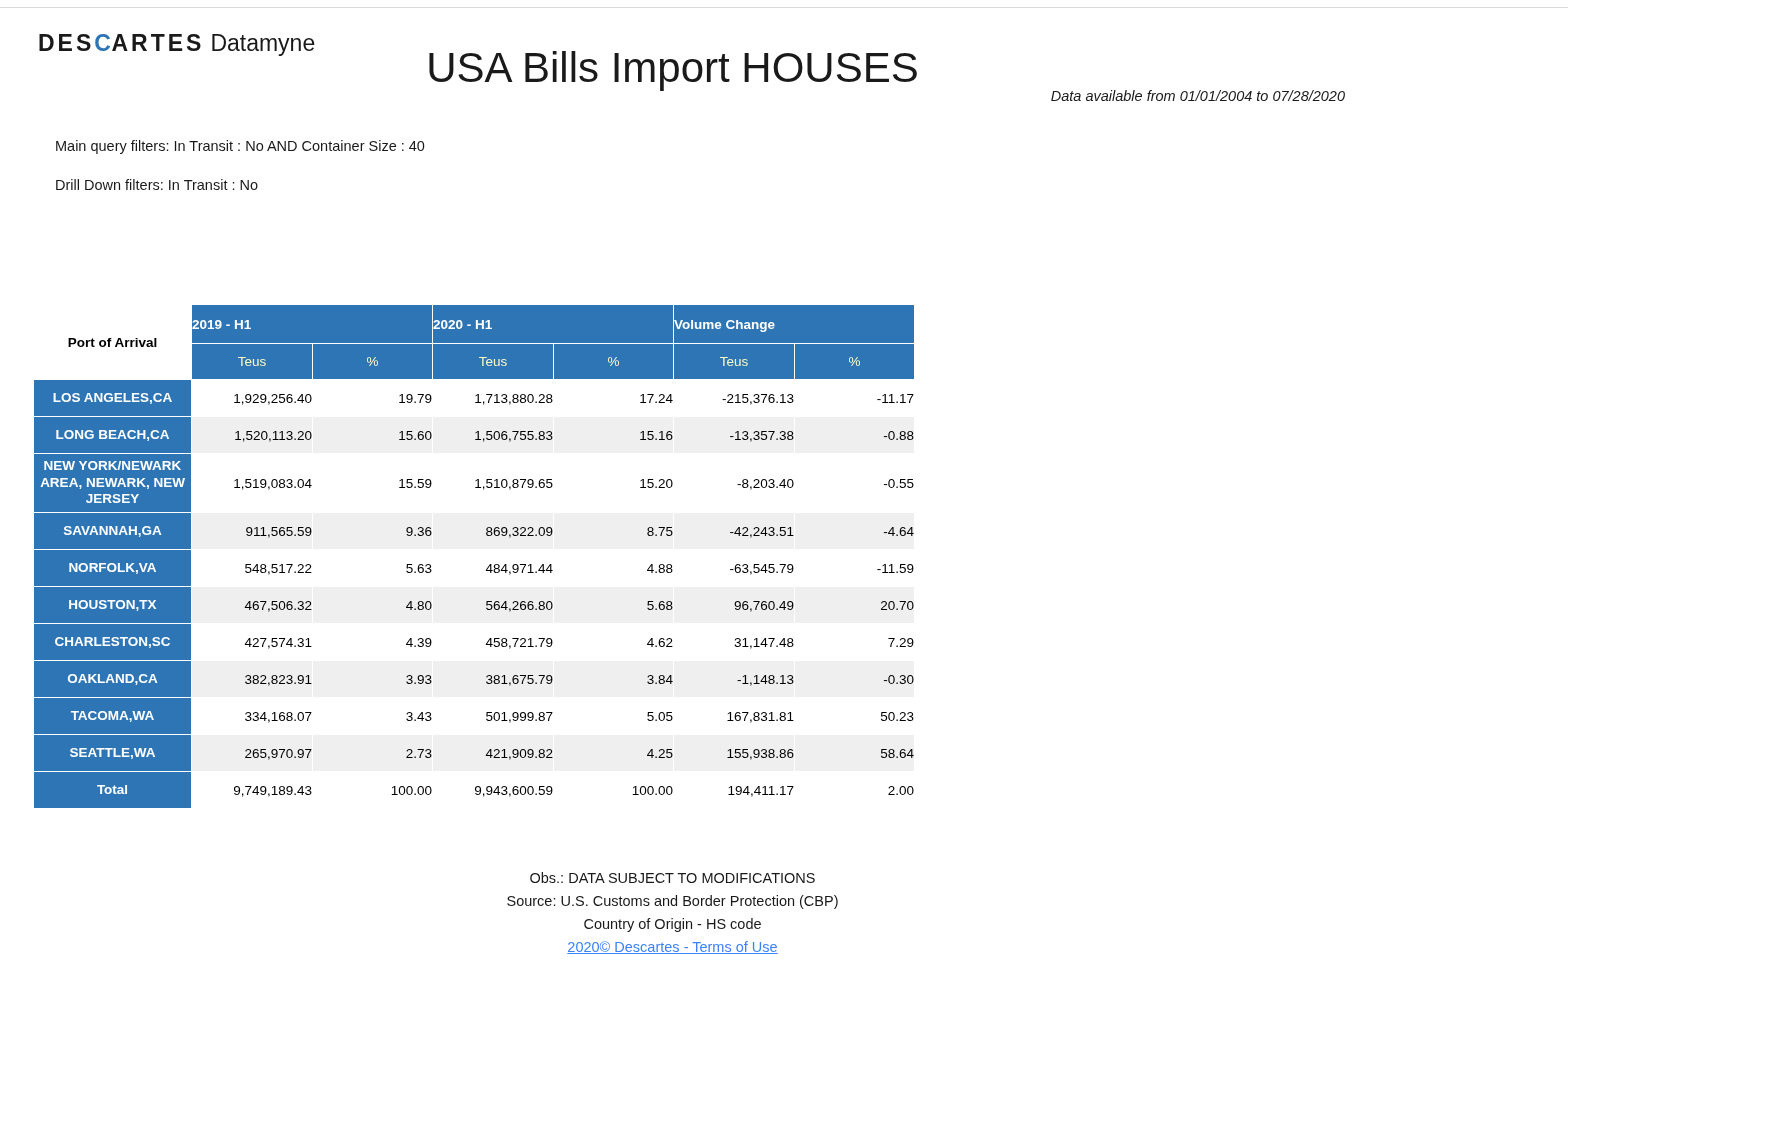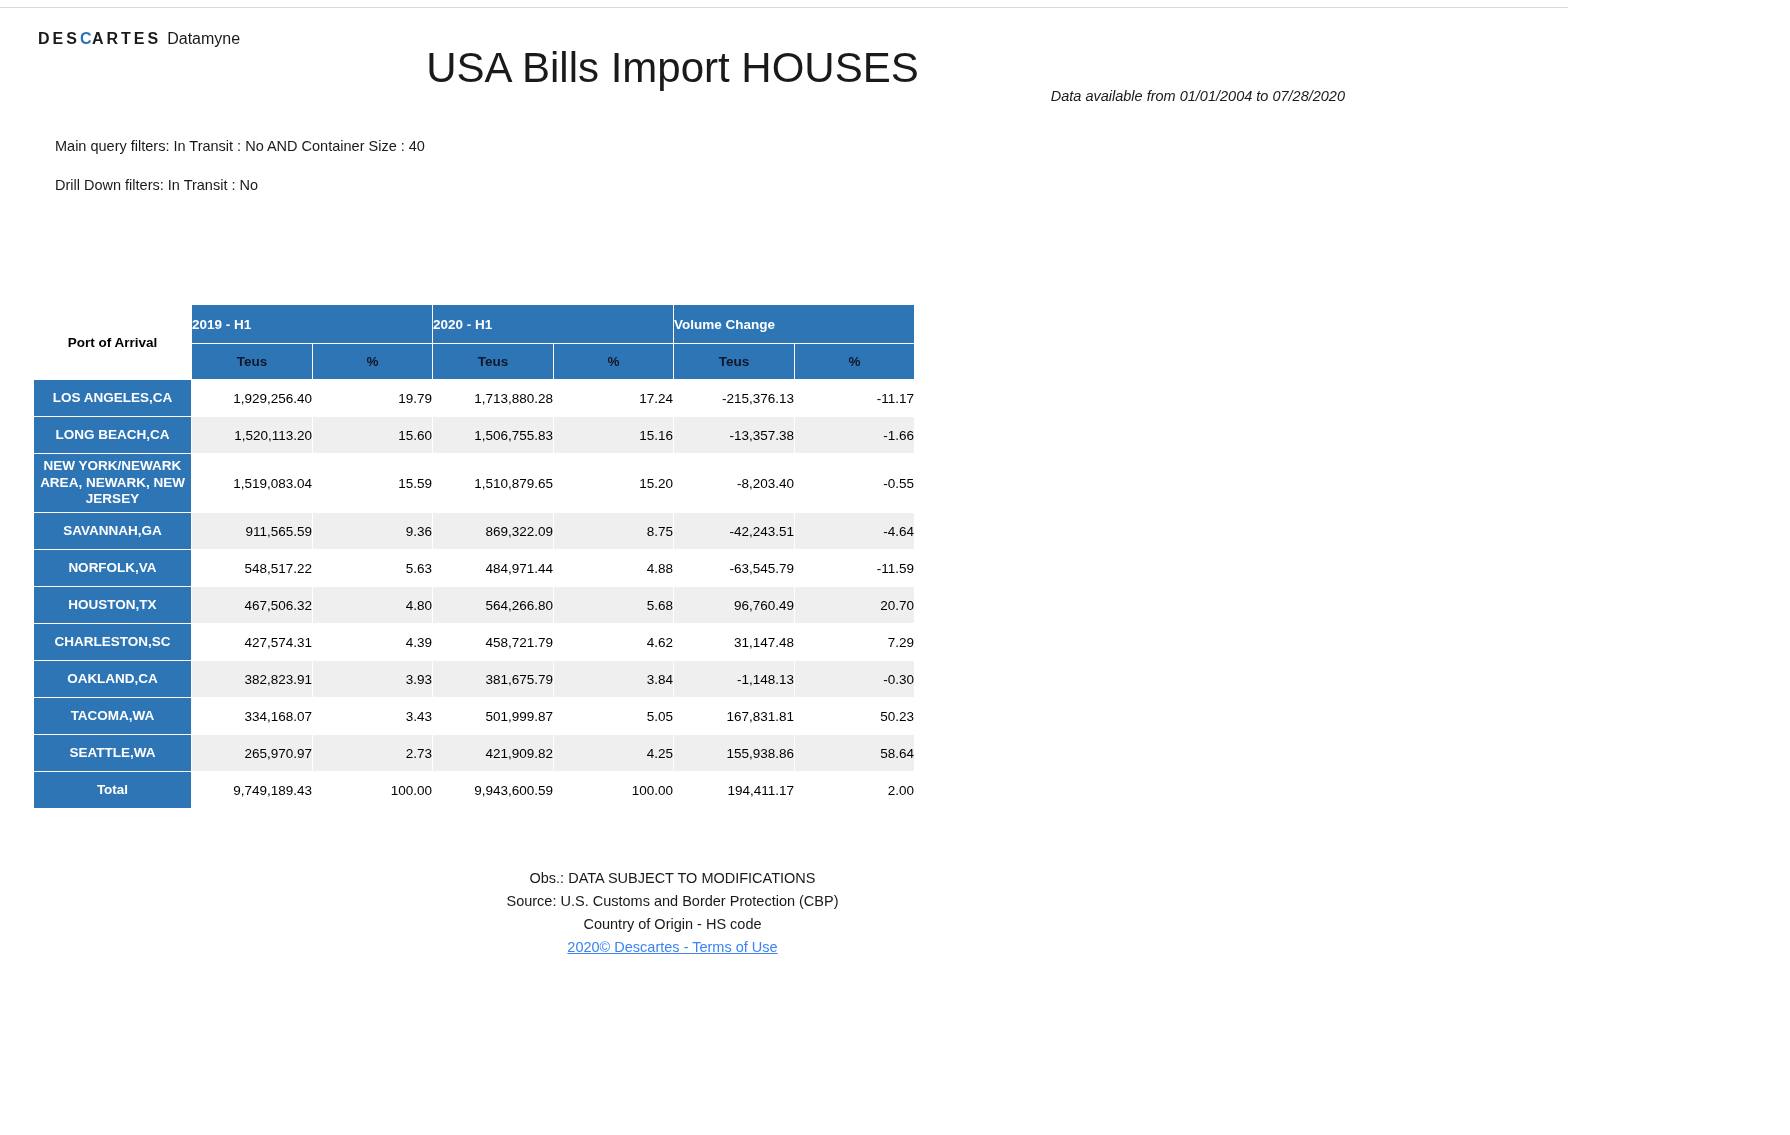--- a/index.html
+++ b/index.html
@@ -25,21 +25,21 @@
     top: 7px;
     width: 1568px;
     height: 1px;
     background: #d9d9d9;
   }
   
   .logo {
     position: absolute;
     left: 38px;
     top: 30px;
-    font-size: 16px;
+    font-size: 23px;
     letter-spacing: 0.5px;
     color: #1a1a1a;
     white-space: nowrap;
     font-family: "Liberation Sans", sans-serif;
   }
   .logo .brand {
     font-weight: bold;
     letter-spacing: 3px;
   }
   .logo .mark {
@@ -100,22 +100,22 @@
   .hdr-blue {
     background: #2e75b6;
     color: #ffffff;
     font-weight: bold;
     text-align: left;
     height: 38px;
     vertical-align: middle;
   }
   .hdr-sub {
     background: #2e75b6;
-    color: #0f172a;
-    font-weight: bold;
+    color: #fef9c3;
+    font-weight: normal;
     text-align: center;
     height: 35px;
     vertical-align: middle;
   }
   .corner {
     background: #ffffff;
     color: #000000;
     font-weight: bold;
     text-align: center;
     vertical-align: middle;
@@ -222,21 +222,21 @@
           <td class="num">-215,376.13</td>
           <td class="num">-11.17</td>
         </tr>
         <tr class="even r-h">
           <td class="rowlabel">LONG BEACH,CA</td>
           <td class="num">1,520,113.20</td>
           <td class="num">15.60</td>
           <td class="num">1,506,755.83</td>
           <td class="num">15.16</td>
           <td class="num">-13,357.38</td>
-          <td class="num">-1.66</td>
+          <td class="num">-0.88</td>
         </tr>
         <tr class="odd r-tall">
           <td class="rowlabel">NEW YORK/NEWARK AREA, NEWARK, NEW JERSEY</td>
           <td class="num">1,519,083.04</td>
           <td class="num">15.59</td>
           <td class="num">1,510,879.65</td>
           <td class="num">15.20</td>
           <td class="num">-8,203.40</td>
           <td class="num">-0.55</td>
         </tr>

